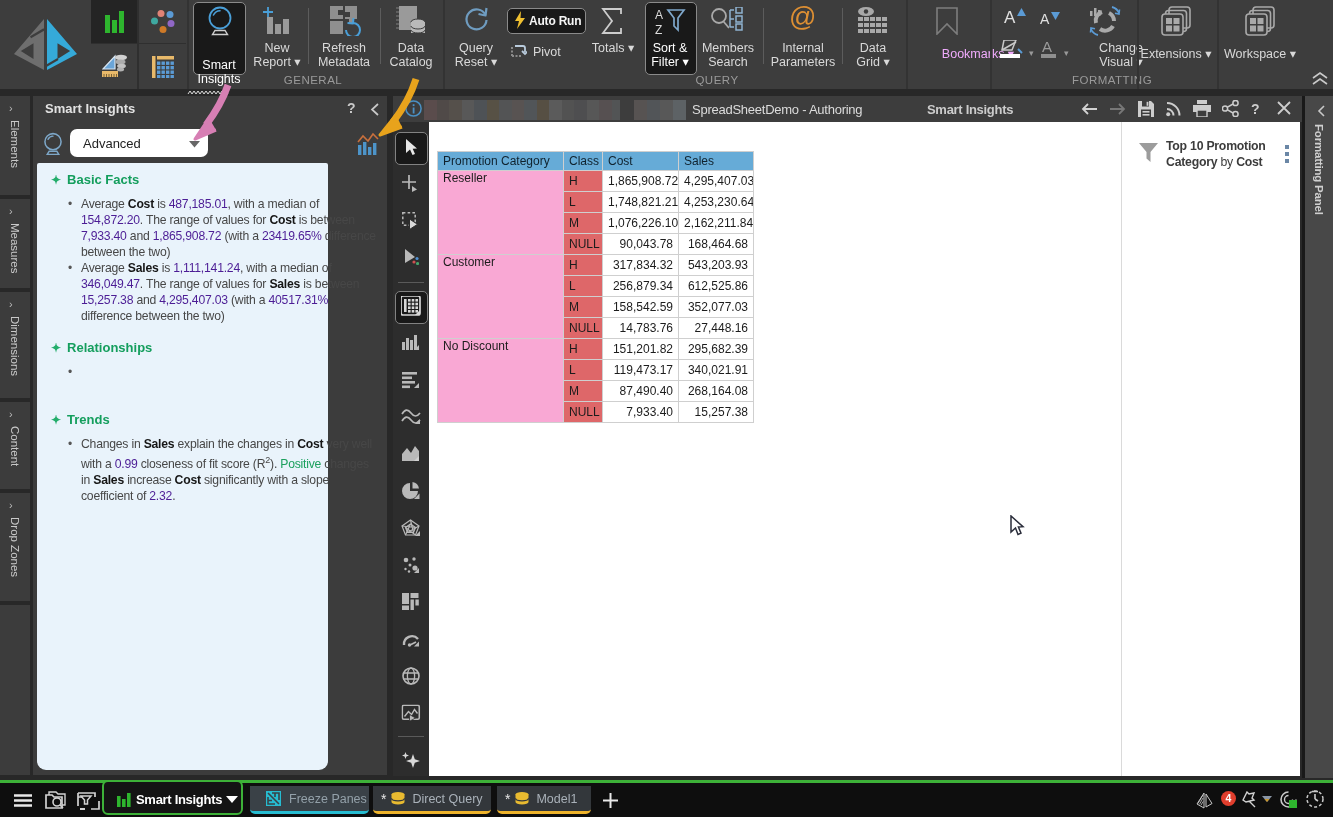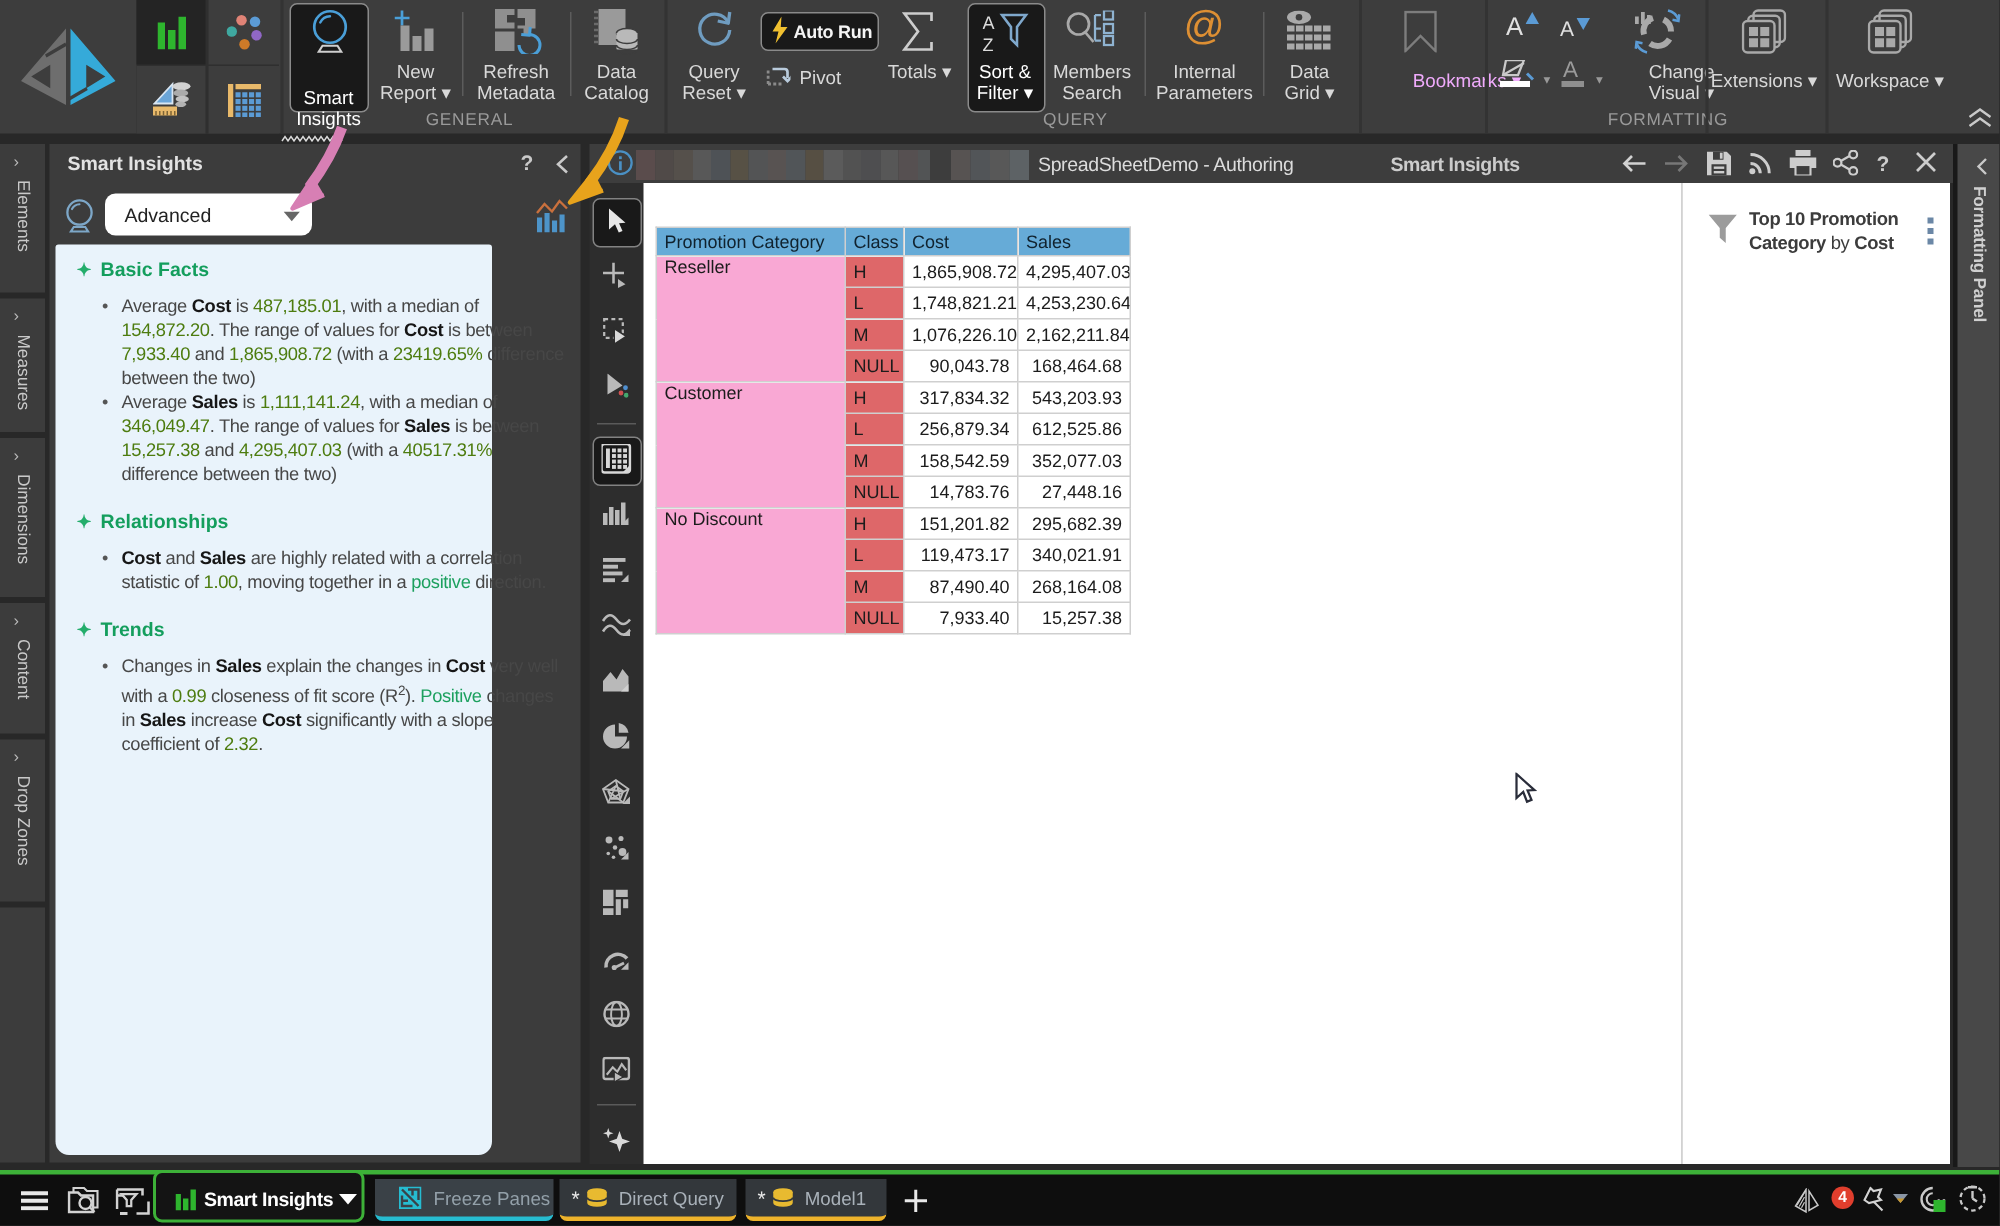--- a/index.html
+++ b/index.html
@@ -16,21 +16,21 @@
   .lsec{position:absolute;left:0;width:30px;background:#3c3c3c;color:#c9c9c9;}
   .lsec .chev{position:absolute;top:6px;left:9px;font-size:11px;color:#bbb;}
   .lsec .vtext{position:absolute;top:24px;left:50%;transform:translateX(-50%);writing-mode:vertical-rl;font-size:11.5px;white-space:nowrap;}
   
   #sipanel{left:33px;top:96px;width:354px;height:679px;background:#3c3c3c;}
   #sibody{position:absolute;left:4px;top:67px;width:291px;height:607px;background:#e9f3fb;border-radius:2px 2px 9px 9px;}
   .sihead{position:absolute;left:14px;color:#149e5d;font-weight:bold;font-size:13px;white-space:nowrap;}
   .sihead .star{color:#23ad6b;margin-right:6px;font-size:12px;}
   .sitext{position:absolute;left:44px;font-size:12.2px;line-height:16px;color:#474747;white-space:nowrap;letter-spacing:-0.22px;}
   .sitext b{color:#161616;}
-  .sitext .n{color:#4d7c0f;}
+  .sitext .n{color:#4c1d95;}
   .sitext .g{color:#1ca05e;}
   .bul{position:absolute;left:31px;color:#555;font-size:12px;}
   
   #titlebar{left:393px;top:96px;width:909px;height:26px;background:#3d3d3d;}
   
   #midbar{left:393px;top:122px;width:36px;height:654px;background:#2d2d2d;}
   .mico{position:absolute;left:50%;transform:translate(-50%,-50%);}
   
   #canvas{left:429px;top:122px;width:692px;height:654px;background:#ffffff;}
   #rpanel{left:1121px;top:122px;width:179px;height:654px;background:#ffffff;border-left:1.5px solid #dadada;box-sizing:border-box;}
@@ -394,22 +394,20 @@
 <span class="n">154,872.20</span>. The range of values for <b>Cost</b> is between<br>
 <span class="n">7,933.40</span> and <span class="n">1,865,908.72</span> (with a <span class="n">23419.65%</span> difference<br>
 between the two)</div>
     <div class="bul" style="top:98px;">•</div>
     <div class="sitext" style="top:97px;">Average <b>Sales</b> is <span class="n">1,111,141.24</span>, with a median of<br>
 <span class="n">346,049.47</span>. The range of values for <b>Sales</b> is between<br>
 <span class="n">15,257.38</span> and <span class="n">4,295,407.03</span> (with a <span class="n">40517.31%</span><br>
 difference between the two)</div>
     <div class="sihead" style="top:177px;"><span class="star">✦</span>Relationships</div>
     <div class="bul" style="top:202px;">•</div>
-    <div class="sitext" style="top:201px;"><b>Cost</b> and <b>Sales</b> are highly related with a correlation<br>
-statistic of <span class="n">1.00</span>, moving together in a <span class="g">positive</span> direction.</div>
     <div class="sihead" style="top:249px;"><span class="star">✦</span>Trends</div>
     <div class="bul" style="top:274px;">•</div>
     <div class="sitext" style="top:273px;">Changes in <b>Sales</b> explain the changes in <b>Cost</b> very well<br>
 with a <span class="n">0.99</span> closeness of fit score (R<sup style="font-size:9px;">2</sup>). <span class="g">Positive</span> changes<br>
 in <b>Sales</b> increase <b>Cost</b> significantly with a slope<br>
 coefficient of <span class="n">2.32</span>.</div>
   </div>
 </div>
 <div class="abs" id="midbar">
   <div class="abs" style="left:2px;top:10px;width:31px;height:31px;background:#191919;border:1.5px solid #828282;border-radius:5px;"></div>

